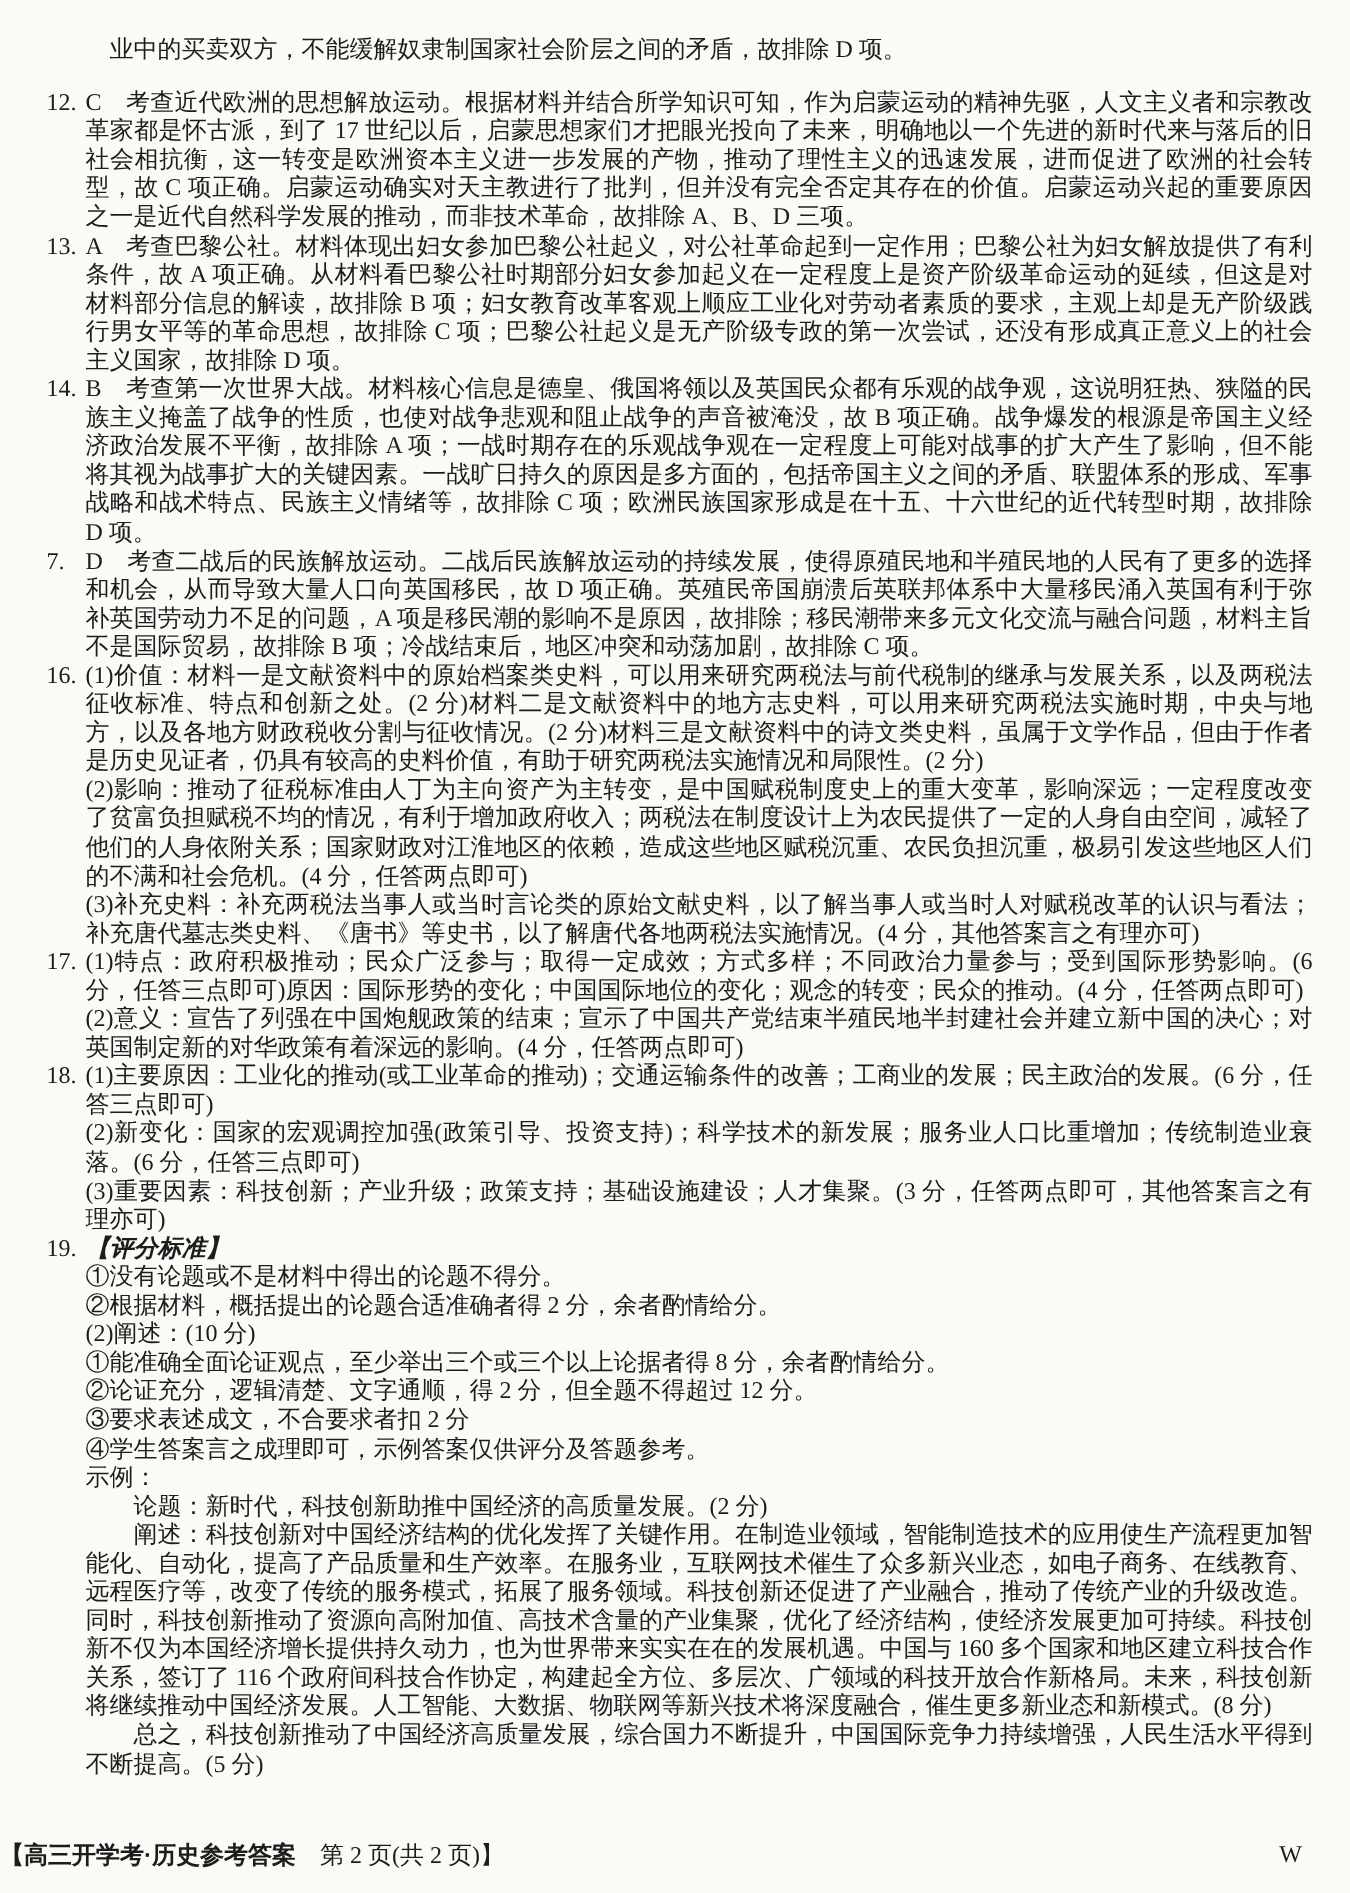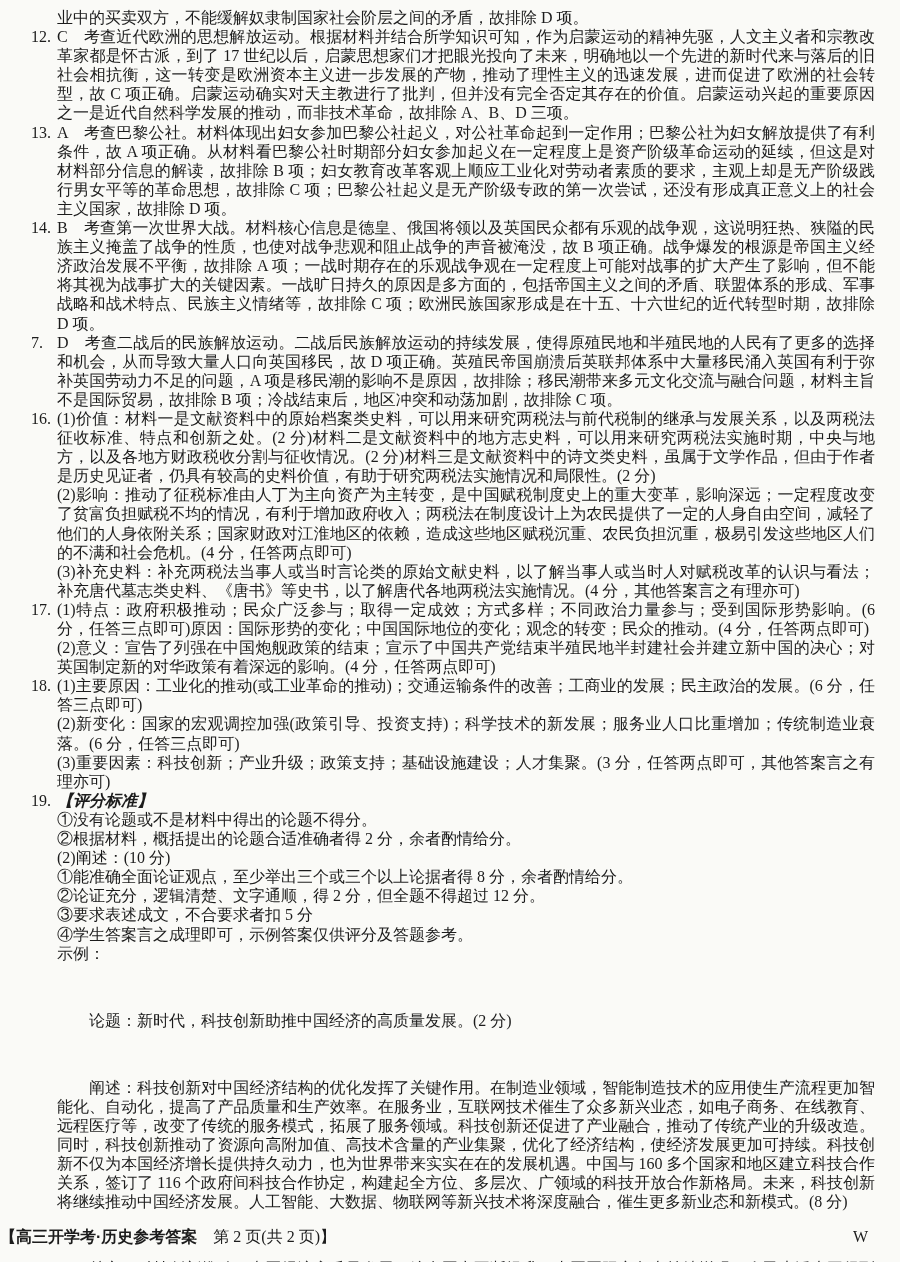--- a/index.html
+++ b/index.html
@@ -11,30 +11,30 @@
     position:relative;
     overflow:hidden;
   }
   .doc{
     position:absolute;
     top:8px;left:57px;right:25px;
     font-size:16px;
     line-height:19.1px;
     text-align:justify;
   }
-  .cont{margin:0;}
+  .cont{margin:16px;}
   .item{position:relative;margin:0;}
   .num{
     position:absolute;
     left:-26px;top:0;
     white-space:nowrap;
   }
   .para{margin:0;}
   .bold-head{font-weight:bold;font-style:italic;}
-  .pi{text-indent:2em;margin-top:48px;}
+  .pi{text-indent:2em;}
   .footer{
     position:absolute;
     bottom:14px;left:0;right:0;
     font-size:16px;
     color:#1c1c1c;
   }
   .f-bold{
     font-weight:bold;
     font-family:"Liberation Sans","DejaVu Sans",sans-serif;
   }
@@ -96,21 +96,21 @@
   </div>
 
   <div class="item">
     <span class="num">19.</span>
     <p class="para bold-head">【评分标准】</p>
     <p class="para">①没有论题或不是材料中得出的论题不得分。</p>
     <p class="para">②根据材料，概括提出的论题合适准确者得 2 分，余者酌情给分。</p>
     <p class="para">(2)阐述：(10 分)</p>
     <p class="para">①能准确全面论证观点，至少举出三个或三个以上论据者得 8 分，余者酌情给分。</p>
     <p class="para">②论证充分，逻辑清楚、文字通顺，得 2 分，但全题不得超过 12 分。</p>
-    <p class="para">③要求表述成文，不合要求者扣 5 分</p>
+    <p class="para">③要求表述成文，不合要求者扣 2 分</p>
     <p class="para">④学生答案言之成理即可，示例答案仅供评分及答题参考。</p>
     <p class="para">示例：</p>
     <p class="para pi">论题：新时代，科技创新助推中国经济的高质量发展。(2 分)</p>
     <p class="para pi">阐述：科技创新对中国经济结构的优化发挥了关键作用。在制造业领域，智能制造技术的应用使生产流程更加智能化、自动化，提高了产品质量和生产效率。在服务业，互联网技术催生了众多新兴业态，如电子商务、在线教育、远程医疗等，改变了传统的服务模式，拓展了服务领域。科技创新还促进了产业融合，推动了传统产业的升级改造。同时，科技创新推动了资源向高附加值、高技术含量的产业集聚，优化了经济结构，使经济发展更加可持续。科技创新不仅为本国经济增长提供持久动力，也为世界带来实实在在的发展机遇。中国与 160 多个国家和地区建立科技合作关系，签订了 116 个政府间科技合作协定，构建起全方位、多层次、广领域的科技开放合作新格局。未来，科技创新将继续推动中国经济发展。人工智能、大数据、物联网等新兴技术将深度融合，催生更多新业态和新模式。(8 分)</p>
     <p class="para pi">总之，科技创新推动了中国经济高质量发展，综合国力不断提升，中国国际竞争力持续增强，人民生活水平得到不断提高。(5 分)</p>
   </div>
 
 </div>
 
 <div class="footer">

